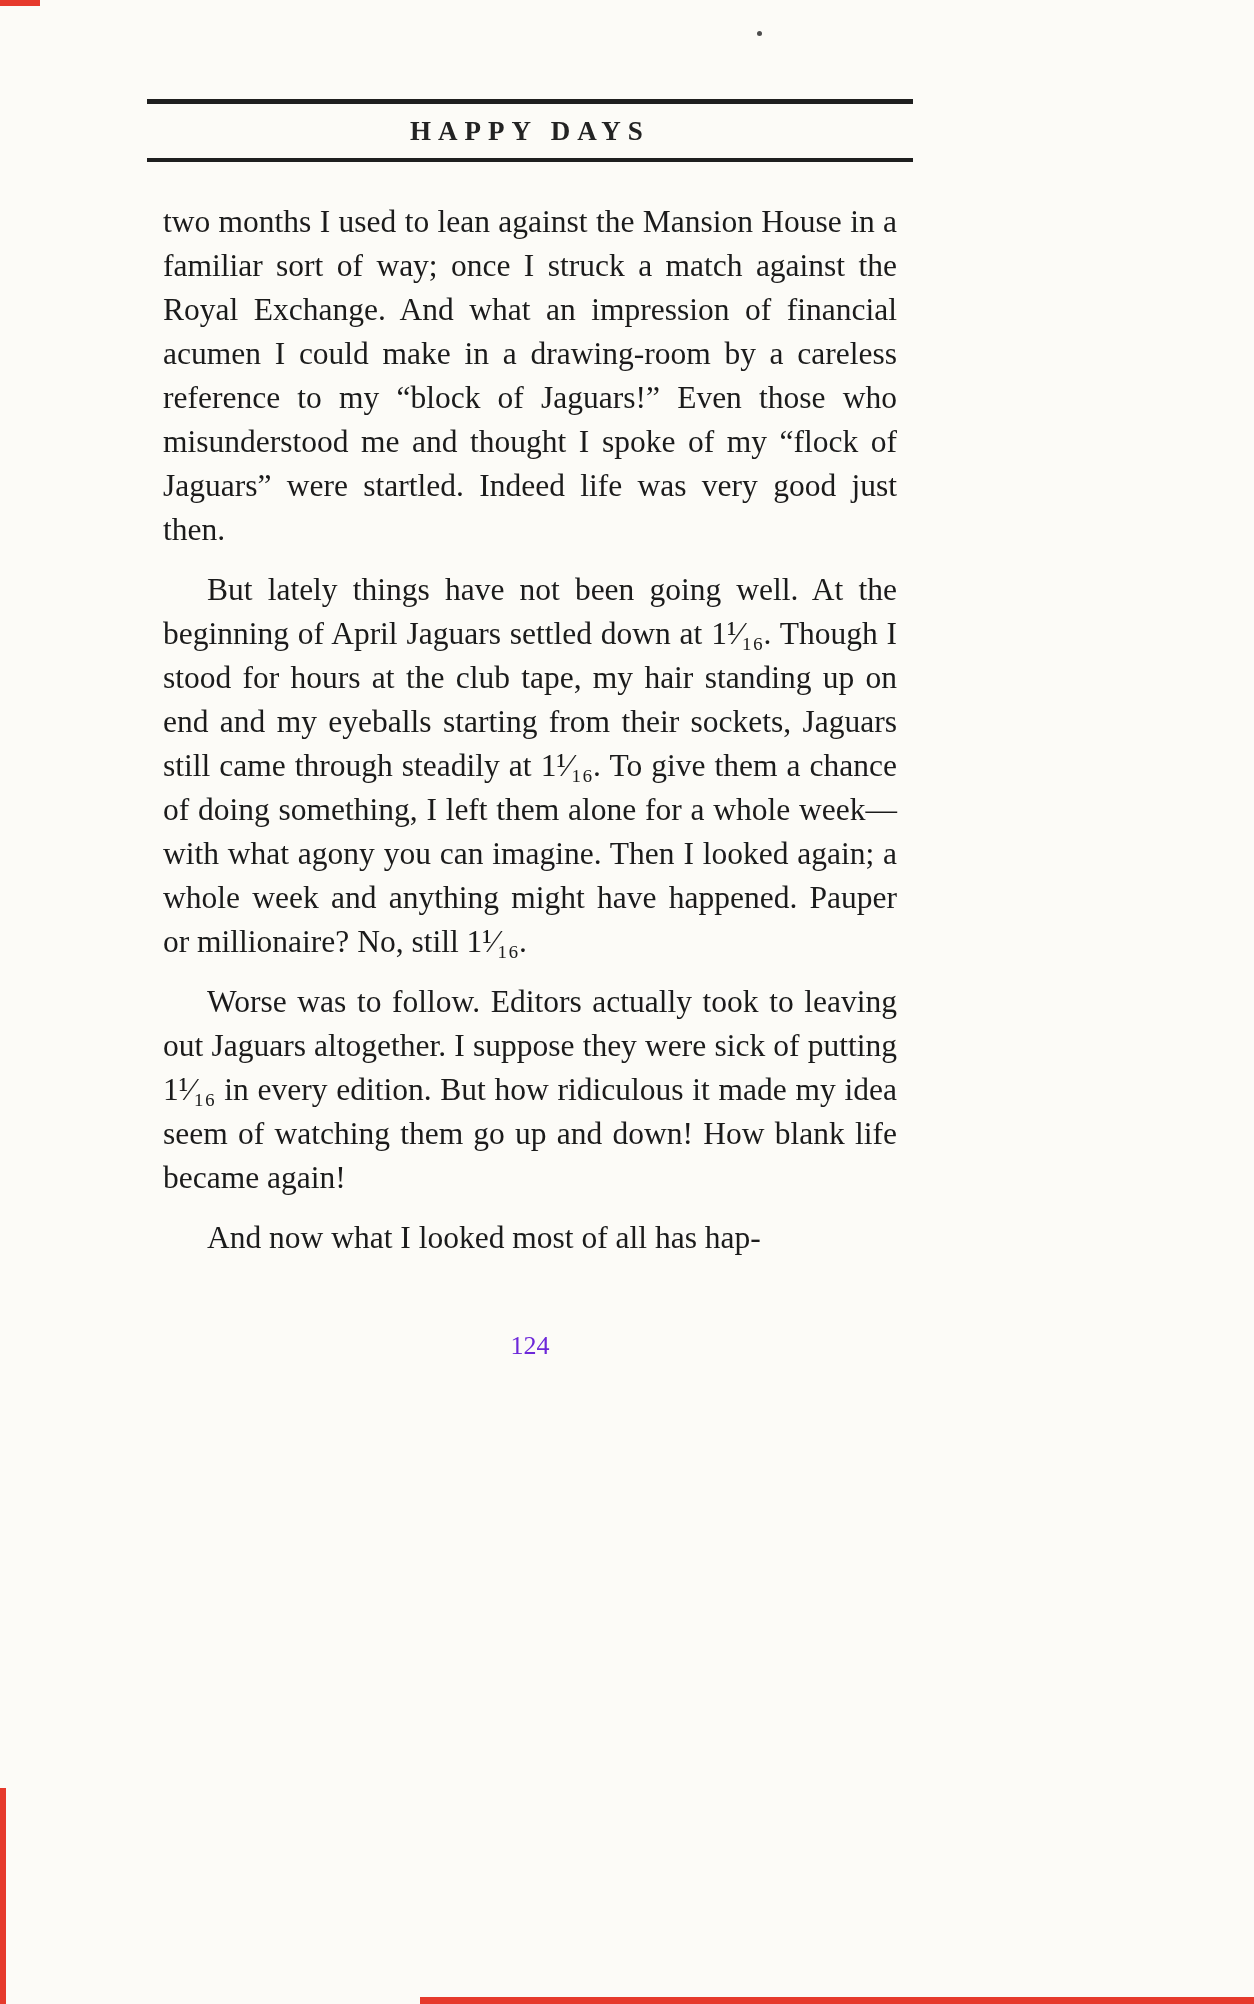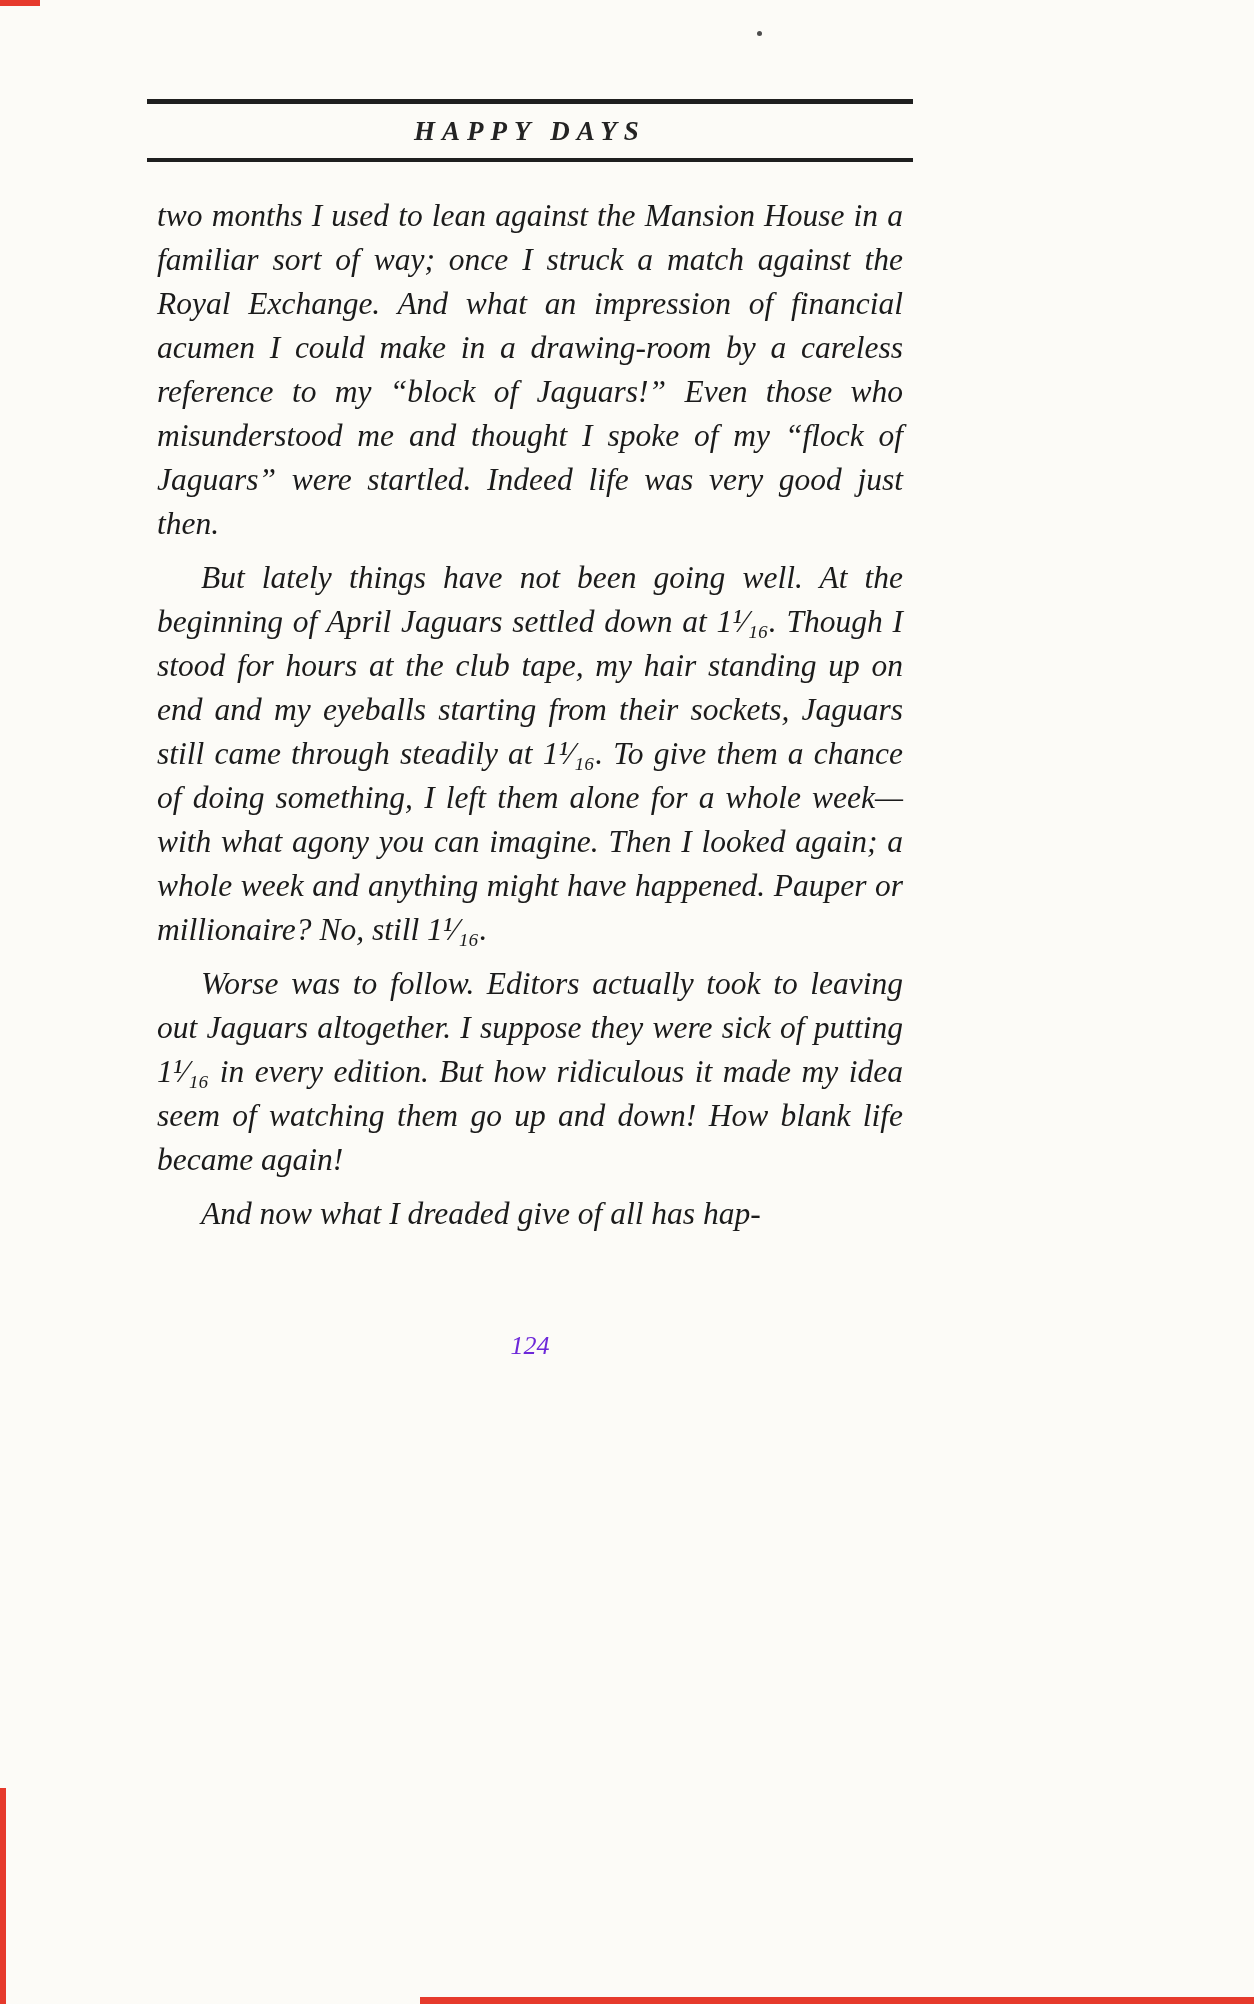--- a/index.html
+++ b/index.html
@@ -11,21 +11,20 @@
     height: 2004px;
     position: relative;
     background: #fcfbf7;
     overflow: hidden;
     font-family: "Liberation Serif", "DejaVu Serif", serif;
     color: #1b1b1b;
   }
   .page {
     position: absolute;
     inset: 0;
-    font-style: italic;
   }
   .header {
     position: absolute;
     left: 147px;
     top: 99px;
     width: 766px;
   }
   .rule-top {
     height: 5px;
     background: #1f1f1f;
@@ -45,21 +44,21 @@
   .body-text {
     position: absolute;
     left: 147px;
     top: 184px;
     width: 766px;
     font-size: 31.5px;
     line-height: 44px;
     text-align: justify;
   }
   .para {
-    margin: 10px;
+    margin: 16px;
     text-indent: 44px;
   }
   .para.no-indent {
     text-indent: 0;
   }
   .page-number {
     position: absolute;
     left: 147px;
     top: 1331px;
     width: 766px;
@@ -109,21 +108,21 @@
     <div class="running-title">HAPPY DAYS</div>
     <div class="rule-bottom"></div>
   </div>
 
   <div class="speck"></div>
 
   <div class="body-text">
     <p class="para no-indent">two months I used to lean against the Mansion House in a familiar sort of way; once I struck a match against the Royal Exchange. And what an impression of financial acumen I could make in a drawing-room by a careless reference to my “block of Jaguars!”  Even those who misunderstood me and thought I spoke of my “flock of Jaguars” were startled.  Indeed life was very good just then.</p>
     <p class="para">But lately things have not been going well. At the beginning of April Jaguars settled down at 1¹⁄₁₆.  Though I stood for hours at the club tape, my hair standing up on end and my eyeballs starting from their sockets, Jaguars still came through steadily at 1¹⁄₁₆.  To give them a chance of doing something, I left them alone for a whole week—with what agony you can imagine.  Then I looked again; a whole week and anything might have happened.  Pauper or millionaire?  No, still 1¹⁄₁₆.</p>
     <p class="para">Worse was to follow.  Editors actually took to leaving out Jaguars altogether.  I suppose they were sick of putting 1¹⁄₁₆ in every edition. But how ridiculous it made my idea seem of watching them go up and down!  How blank life became again!</p>
-    <p class="para">And now what I dreaded give of all has hap-</p>
+    <p class="para">And now what I looked most of all has hap-</p>
   </div>
 
   <div class="page-number">124</div>
 
   <div class="artifact artifact-topleft"></div>
   <div class="artifact artifact-left"></div>
   <div class="artifact artifact-bottom"></div>
 
 </div>
 

